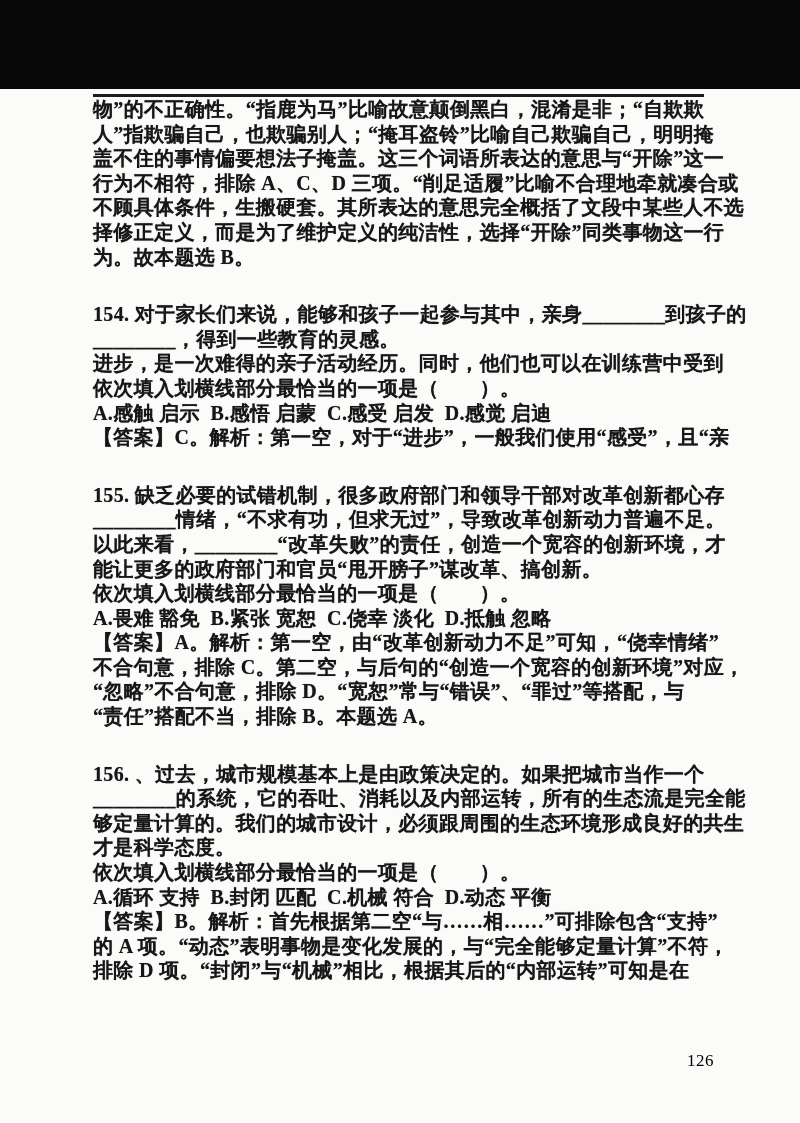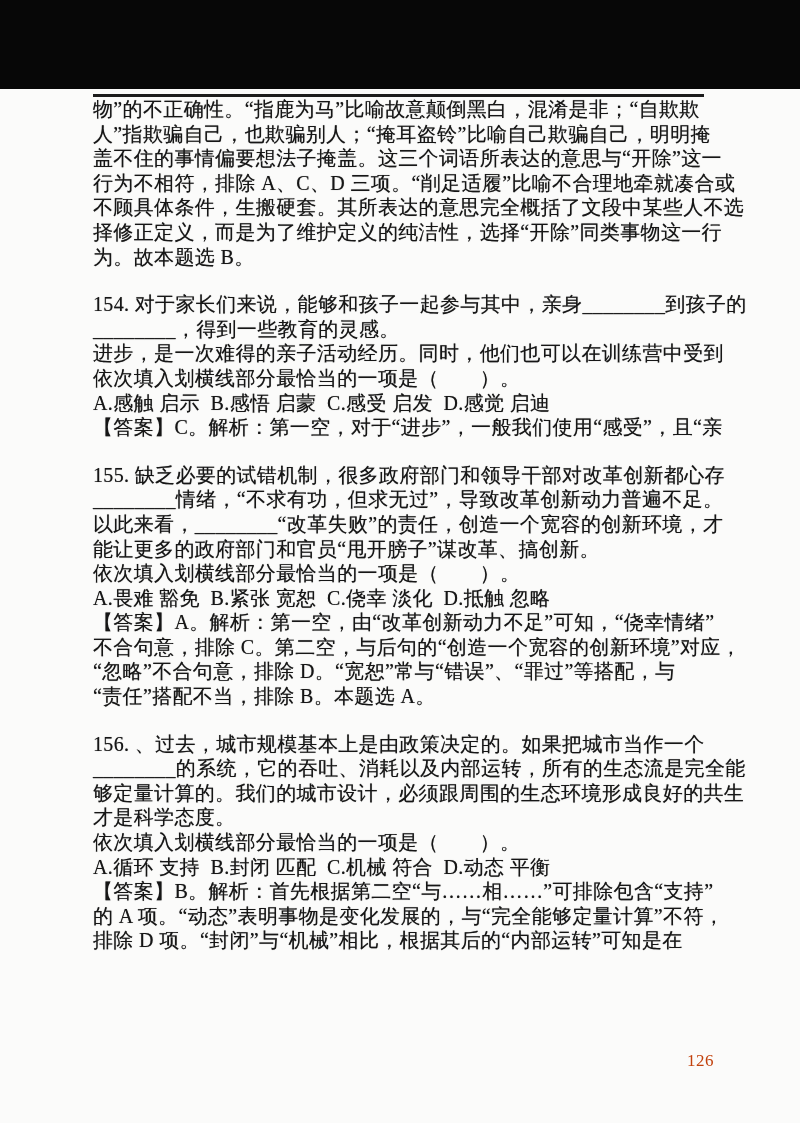--- a/index.html
+++ b/index.html
@@ -37,32 +37,33 @@
     top: 97px;
     left: 93px;
     width: 625px;
     text-shadow: 0 0 0.7px rgba(25,25,25,0.65);
   }
   .tline {
     font-size: 20px;
     line-height: 24.6px;
     letter-spacing: 0.35px;
     white-space: pre;
+    font-weight: bold;
   }
   .qblock {
-    margin-top: 23px;
+    margin-top: 33px;
   }
   .list { display: block; }
   .page-number {
     position: absolute;
     top: 1051px;
     left: 687px;
     font-size: 17px;
     letter-spacing: 0.5px;
-    color: #c2410c;
+    color: #000000;
   }
 </style>
 </head>
 <body>
 
 <div class="page">
 
   <div class="scan-bar-top"></div>
 
   <div class="header-rule"></div>

